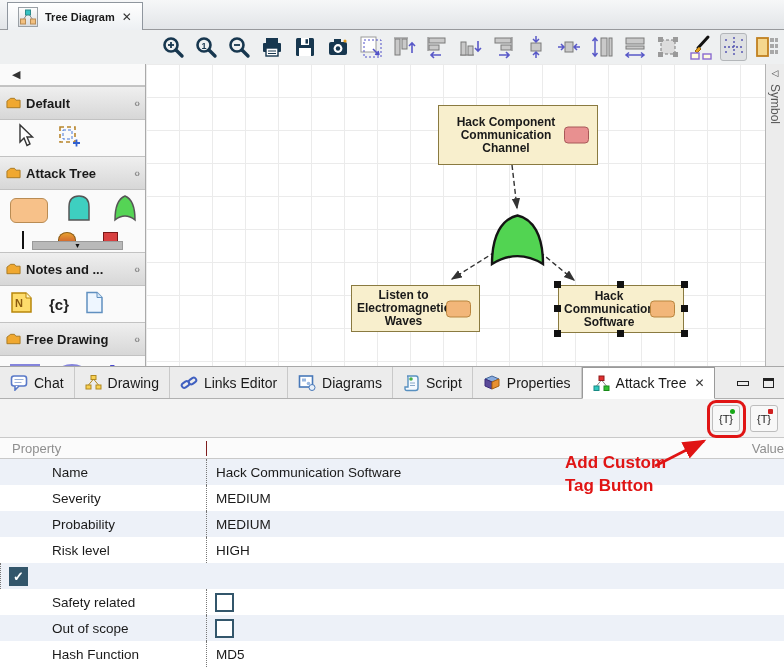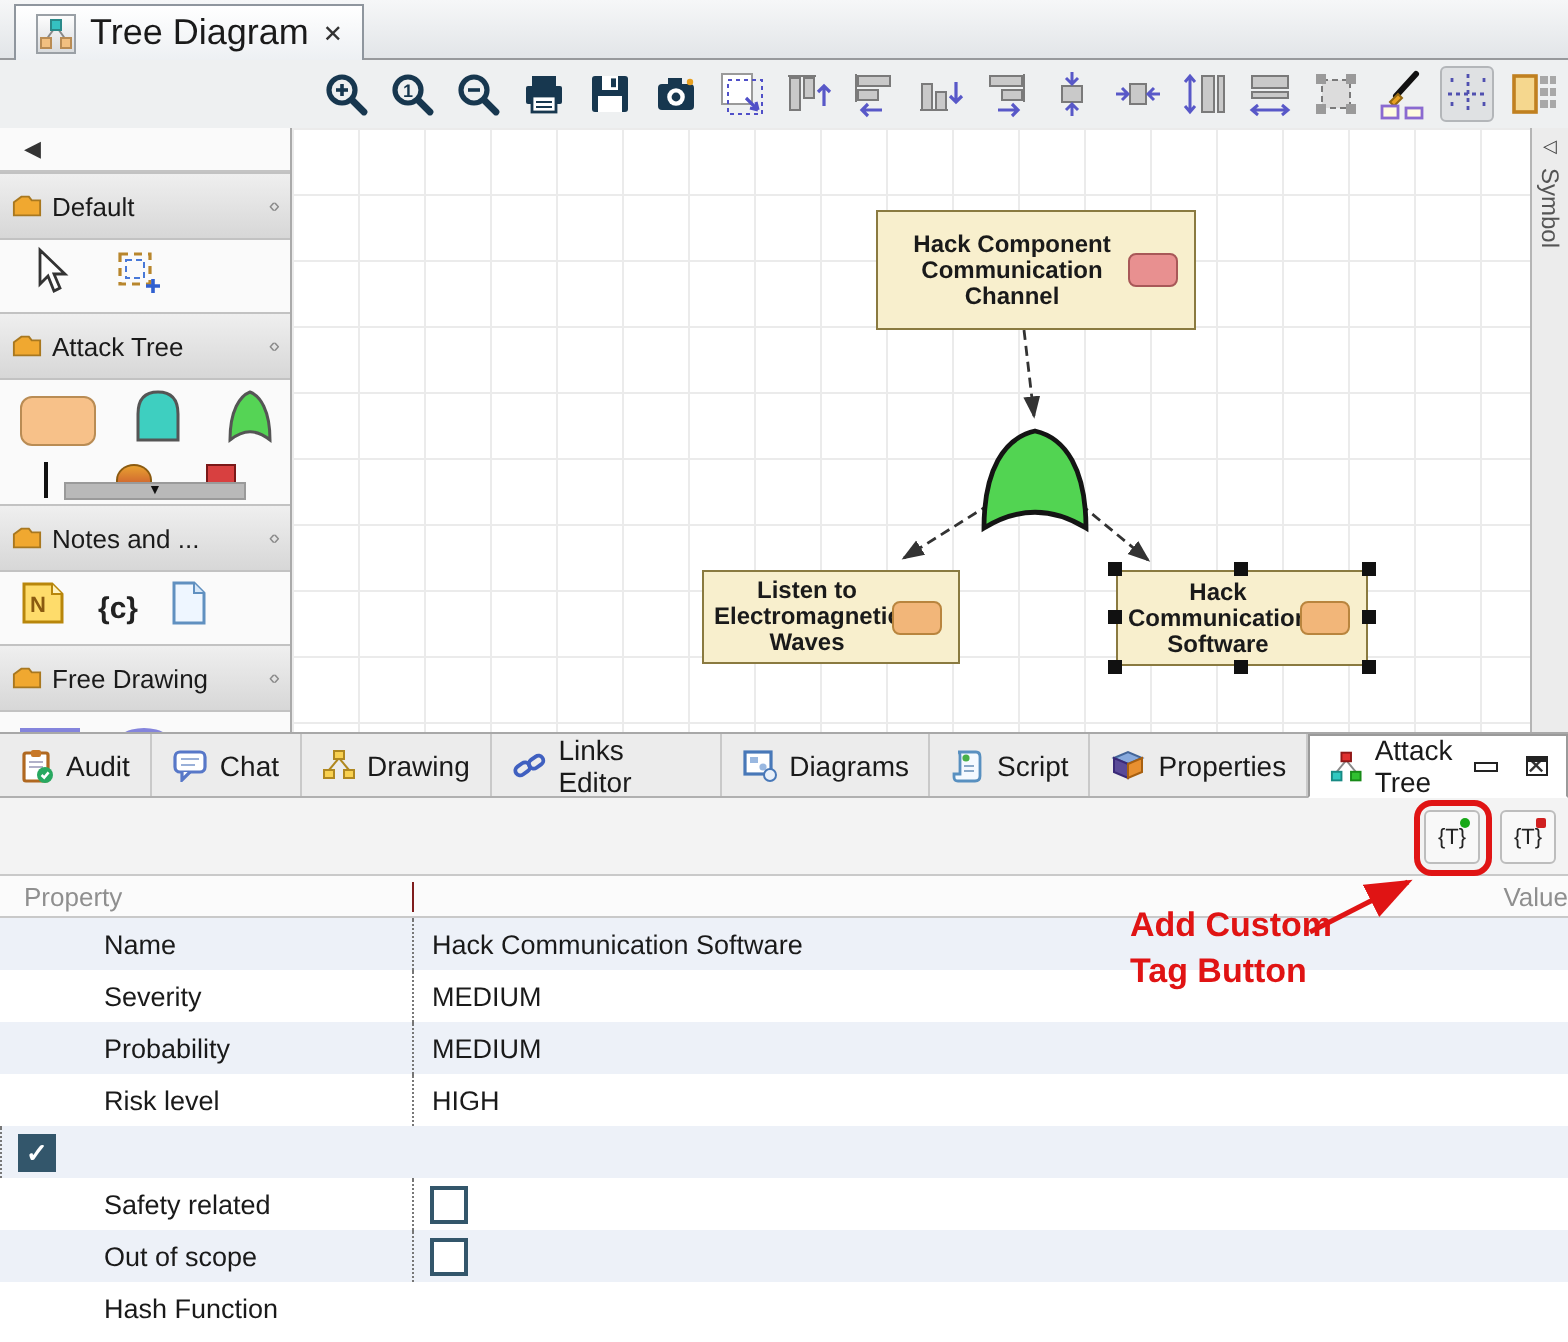--- a/index.html
+++ b/index.html
@@ -5,41 +5,41 @@
   * { margin:0; padding:0; box-sizing:border-box; }
   html,body { width:784px; height:671px; }
   body { position:relative; font-family:"Liberation Sans",sans-serif; background:#ececec; overflow:hidden; color:#1a1a1a; }
 
   
   #tabbar { position:absolute; left:0; top:0; width:784px; height:30px;
     background:linear-gradient(#f6f7f8,#e2e5e8); border-bottom:1px solid #97999c; }
   .etab { position:absolute; left:7px; top:2px; height:28px; display:flex; align-items:center;
     gap:7px; padding:0 10px; background:linear-gradient(#ffffff,#edf0f3);
     border:1px solid #8f969e; border-bottom:none; }
-  .etab-title { font-size:18px; }
+  .etab-title { font-size:11px;font-weight:bold; }
   .eclose { font-size:12px; color:#333; cursor:default; }
   .eicon { width:20px; height:20px; background:linear-gradient(#fdfdfd,#d9dcdf);
     border:1px solid #9aa0a6; position:relative; }
 
   
   #toolbar { position:absolute; left:0; top:30px; width:784px; height:34px; background:#eef0f1;
     display:flex; align-items:center; justify-content:flex-end; gap:6px; padding-right:4px; }
   .tbtn { width:27px; height:28px; display:flex; align-items:center; justify-content:center; border-radius:3px; }
   .tbtn.pressed { background:#dfe1e3; border:1px solid #b3b6b9; }
 
   
   #main { position:absolute; left:0; top:64px; width:784px; height:302px; }
 
   
   #palette { position:absolute; left:0; top:0; width:146px; height:302px; background:#fafafa;
     border-right:1px solid #aaaaaa; overflow:hidden; }
   .pal-top { height:22px; border-bottom:1px solid #c4c4c4; display:flex; align-items:center; }
   .pal-top span { margin-left:12px; font-size:11px; color:#333; }
   .pal-hd { height:22px; background:linear-gradient(#efefef,#d7d7d7); border-top:1px solid #c2c2c2;
-    border-bottom:1px solid #c2c2c2; display:flex; align-items:center; gap:5px; padding:16px 6px; }
+    border-bottom:1px solid #c2c2c2; display:flex; align-items:center; gap:5px; padding:16px 6px;font-weight:bold; }
   .pal-hd .lbl { font-size:13px; flex:1; white-space:nowrap; overflow:hidden; }
   .pal-hd .pin { font-size:10px; color:#8a8a8a; letter-spacing:-1px; }
   .pal-row { display:flex; align-items:center; }
   .r-default { height:36px; gap:20px; padding-left:12px; }
   .r-attack { height:40px; gap:16px; padding-left:10px; }
   .r-attack2 { height:22px; position:relative; overflow:hidden; }
   .r-notes { height:36px; gap:16px; padding-left:10px; align-items:center; }
   .r-free { height:36px; gap:16px; padding-left:10px; }
   .r-bottom { height:16px; position:relative; }
   .sh-rect { width:38px; height:25px; border-radius:6px; background:#f7c189; border:1.5px solid #b98c54; }
@@ -432,31 +432,20 @@
   <div id="symbolstrip">
     <span class="tri">◁</span>
     <span class="vlabel">Symbol</span>
   </div>
 </div>
 
 <div id="bottom">
 
   <div class="btabs">
     <div class="btab">
-      <svg width="17" height="18" viewBox="0 0 17 18">
-          <rect x="2" y="2.5" width="12" height="14" rx="1" fill="#fff" stroke="#b06820" stroke-width="1.6"></rect>
-          <rect x="5.5" y="1" width="5" height="3.5" rx="1" fill="#c87828"></rect>
-          <line x1="4.5" y1="7" x2="11.5" y2="7" stroke="#b0b0c8"></line>
-          <line x1="4.5" y1="9.5" x2="11.5" y2="9.5" stroke="#b0b0c8"></line>
-          <circle cx="12.5" cy="13.5" r="4" fill="#28a860"></circle>
-          <path d="M10.8,13.5 l1.3,1.3 2.2,-2.6" stroke="#fff" stroke-width="1.3" fill="none"></path>
-        </svg>
-      <span>Audit</span>
-    </div>
-    <div class="btab">
       <svg width="18" height="17" viewBox="0 0 18 17">
           <rect x="1.5" y="2" width="15" height="10" rx="2.5" fill="#fff" stroke="#5878c8" stroke-width="1.6"></rect>
           <path d="M5,12 L5,16 L9,12" fill="#fff" stroke="#5878c8" stroke-width="1.6"></path>
           <line x1="4.5" y1="5.5" x2="13.5" y2="5.5" stroke="#9ab0d8"></line>
           <line x1="4.5" y1="8.5" x2="11.5" y2="8.5" stroke="#9ab0d8"></line>
         </svg>
       <span>Chat</span>
     </div>
     <div class="btab">
       <svg width="17" height="17" viewBox="0 0 17 17">
@@ -576,20 +565,23 @@
   </div>
   <div class="prow shade">
     <span class="c1">Out of scope</span>
     <span class="c2">
         <span class="cbox" style="display: flex;"></span>
         <span></span>
       </span>
   </div>
   <div class="prow">
     <span class="c1">Hash Function</span>
+    <span class="c2">
+        <span>MD5</span>
+      </span>
   </div>
 
   <div class="ann-text">
     <div>Add Custom</div>
     <div>Tag Button</div>
   </div>
   <svg id="annsvg">
     <defs>
       <marker id="redarr" markerWidth="10" markerHeight="9" refX="8" refY="3.5" orient="auto">
         <path d="M0,0 L9,3.5 L0,7 Z" fill="#e01414"></path>

